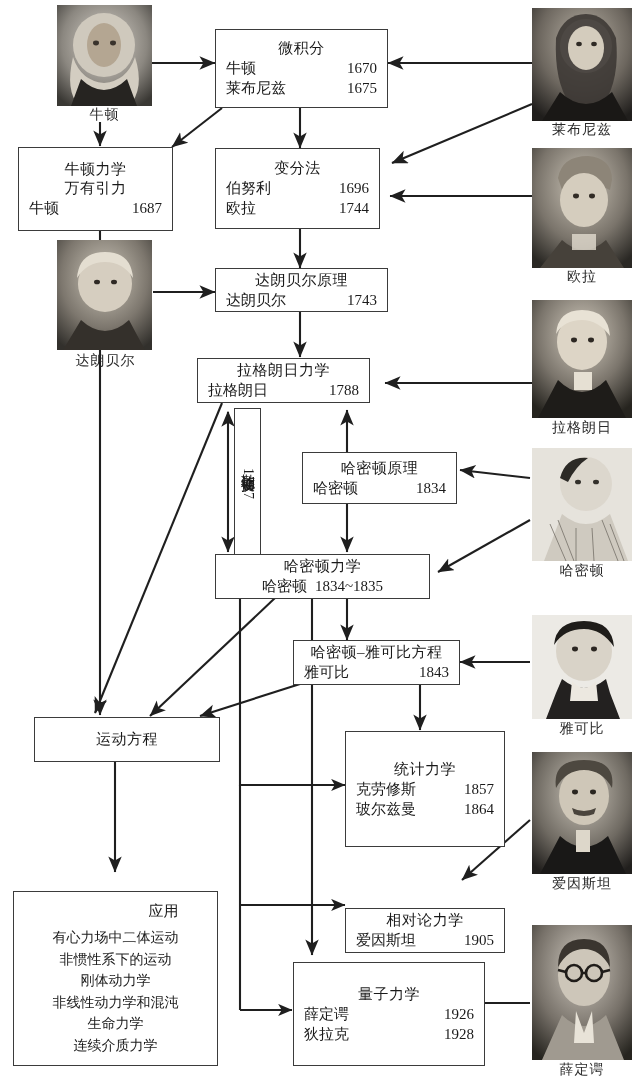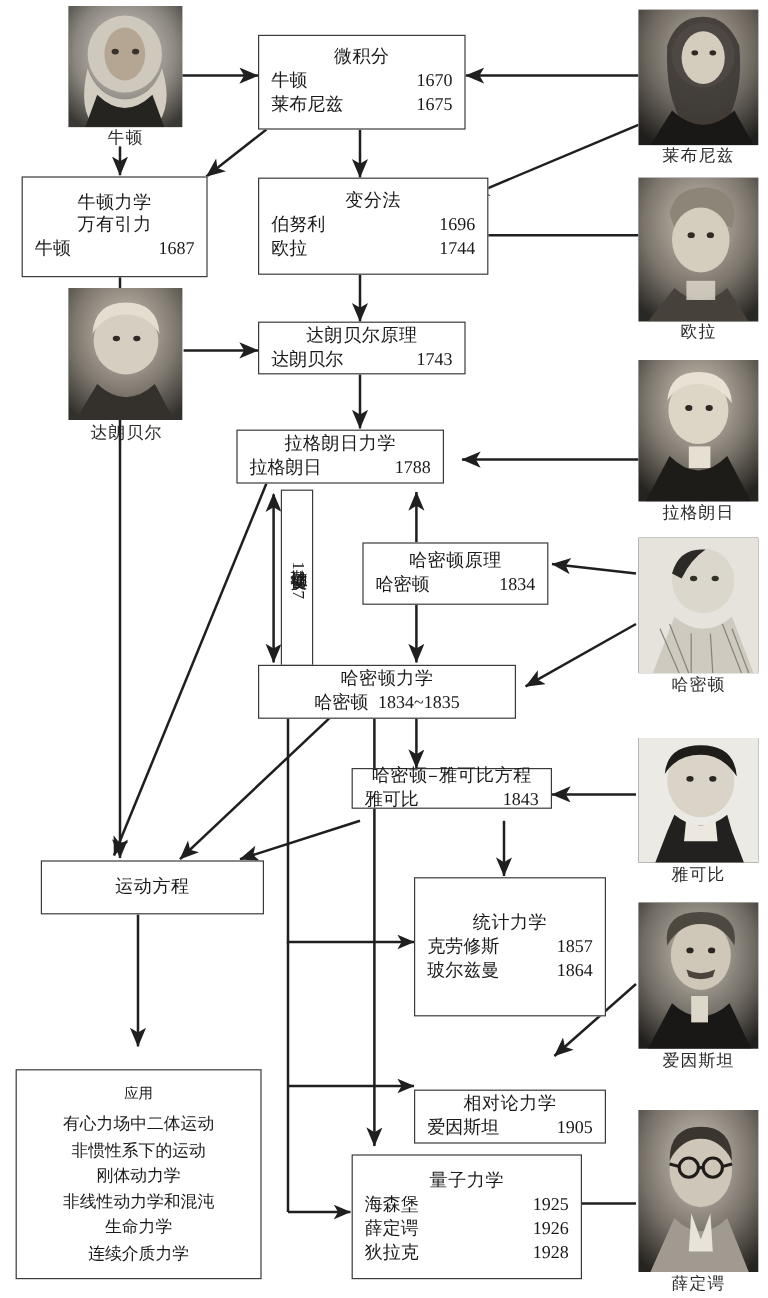--- a/index.html
+++ b/index.html
@@ -2,34 +2,34 @@
 <html><head>
 <meta charset="utf-8">
 <style>
   html,body{margin:0;padding:0;background:#ffffff;}
   body{width:640px;height:1082px;font-family:"Liberation Serif","DejaVu Serif",serif;color:#1a1a1a;}
   #root{position:relative;width:640px;height:1082px;overflow:hidden;background:#fff;}
   svg#wires{position:absolute;left:0;top:0;width:640px;height:1082px;}
 
   .box{position:absolute;box-sizing:border-box;border:1.6px solid #3b3b3b;background:#fff;
        display:flex;flex-direction:column;align-items:center;justify-content:center;}
-  .box .title{font-size:15px;line-height:19px;letter-spacing:.5px;white-space:nowrap;font-family:Liberation Mono, monospace;}
+  .box .title{font-size:15px;line-height:19px;letter-spacing:.5px;white-space:nowrap;}
   .row{display:flex;width:100%;box-sizing:border-box;padding:0 10px;font-size:15px;line-height:20px;}
   .row .nm{text-align:left;}
   .row .yr{margin-left:auto;text-align:right;font-family:"Liberation Serif",serif;}
   .plain{font-size:17px;letter-spacing:2px;}
 
   .vbox{position:absolute;box-sizing:border-box;border:1.5px solid #3b3b3b;background:#fff;
         writing-mode:vertical-rl;text-orientation:upright;
         display:flex;align-items:center;justify-content:center;
         font-size:14px;line-height:16px;letter-spacing:1px;}
   .vbox .yrv{text-orientation:sideways;writing-mode:vertical-rl;}
 
   .applist{font-size:14px;line-height:21.5px;text-align:center;white-space:nowrap;}
-  .applist .hd{font-size:12px;margin-bottom:5px;}
+  .applist .hd{font-size:15px;margin-bottom:5px;text-align:right;}
 
   .portrait{position:absolute;overflow:hidden;background:#6e6e6e;}
   .portrait .ph{position:absolute;inset:0;}
   .cap{position:absolute;font-size:14px;letter-spacing:1px;white-space:nowrap;text-align:center;color:#2a2a2a;}
 </style>
 </head>
 <body>
 
 <div id="root">
 
@@ -124,21 +124,21 @@
 
   <div class="box" style="left:18px;top:147px;width:155px;height:84px;">
     <div class="title">牛顿力学</div>
     <div class="title">万有引力</div>
     <div class="row">
       <span class="nm">牛顿</span>
       <span class="yr">1687</span>
     </div>
   </div>
 
-  <div class="box" style="left:215px;top:148px;width:192px;height:81px;align-items:center;">
+  <div class="box" style="left:215px;top:148px;width:165px;height:81px;align-items:center;">
     <div class="title">变分法</div>
     <div class="row">
       <span class="nm">伯努利</span>
       <span class="yr">1696</span>
     </div>
     <div class="row">
       <span class="nm">欧拉</span>
       <span class="yr">1744</span>
     </div>
   </div>
@@ -173,21 +173,21 @@
   </div>
 
   <div class="box" style="left:215px;top:554px;width:215px;height:45px;">
     <div class="title">哈密顿力学</div>
     <div class="row" style="justify-content:center;">
       <span class="nm">哈密顿</span>
       <span class="yr" style="margin-left:8px;font-family:Liberation Serif, serif;">1834~1835</span>
     </div>
   </div>
 
-  <div class="box" style="left:293px;top:640px;width:167px;height:34px;">
+  <div class="box" style="left:293px;top:640px;width:167px;height:45px;">
     <div class="title">哈密顿–雅可比方程</div>
     <div class="row">
       <span class="nm">雅可比</span>
       <span class="yr">1843</span>
     </div>
   </div>
 
   <div class="box" style="left:345px;top:731px;width:160px;height:116px;">
     <div class="title">统计力学</div>
     <div class="row">
@@ -203,24 +203,20 @@
   <div class="box" style="left:345px;top:908px;width:160px;height:45px;justify-content:center;">
     <div class="title">相对论力学</div>
     <div class="row">
       <span class="nm">爱因斯坦</span>
       <span class="yr">1905</span>
     </div>
   </div>
 
   <div class="box" style="left:293px;top:962px;width:192px;height:104px;">
     <div class="title">量子力学</div>
-    <div class="row">
-      <span class="nm">海森堡</span>
-      <span class="yr">1925</span>
-    </div>
     <div class="row">
       <span class="nm">薛定谔</span>
       <span class="yr">1926</span>
     </div>
     <div class="row">
       <span class="nm">狄拉克</span>
       <span class="yr">1928</span>
     </div>
   </div>
 

